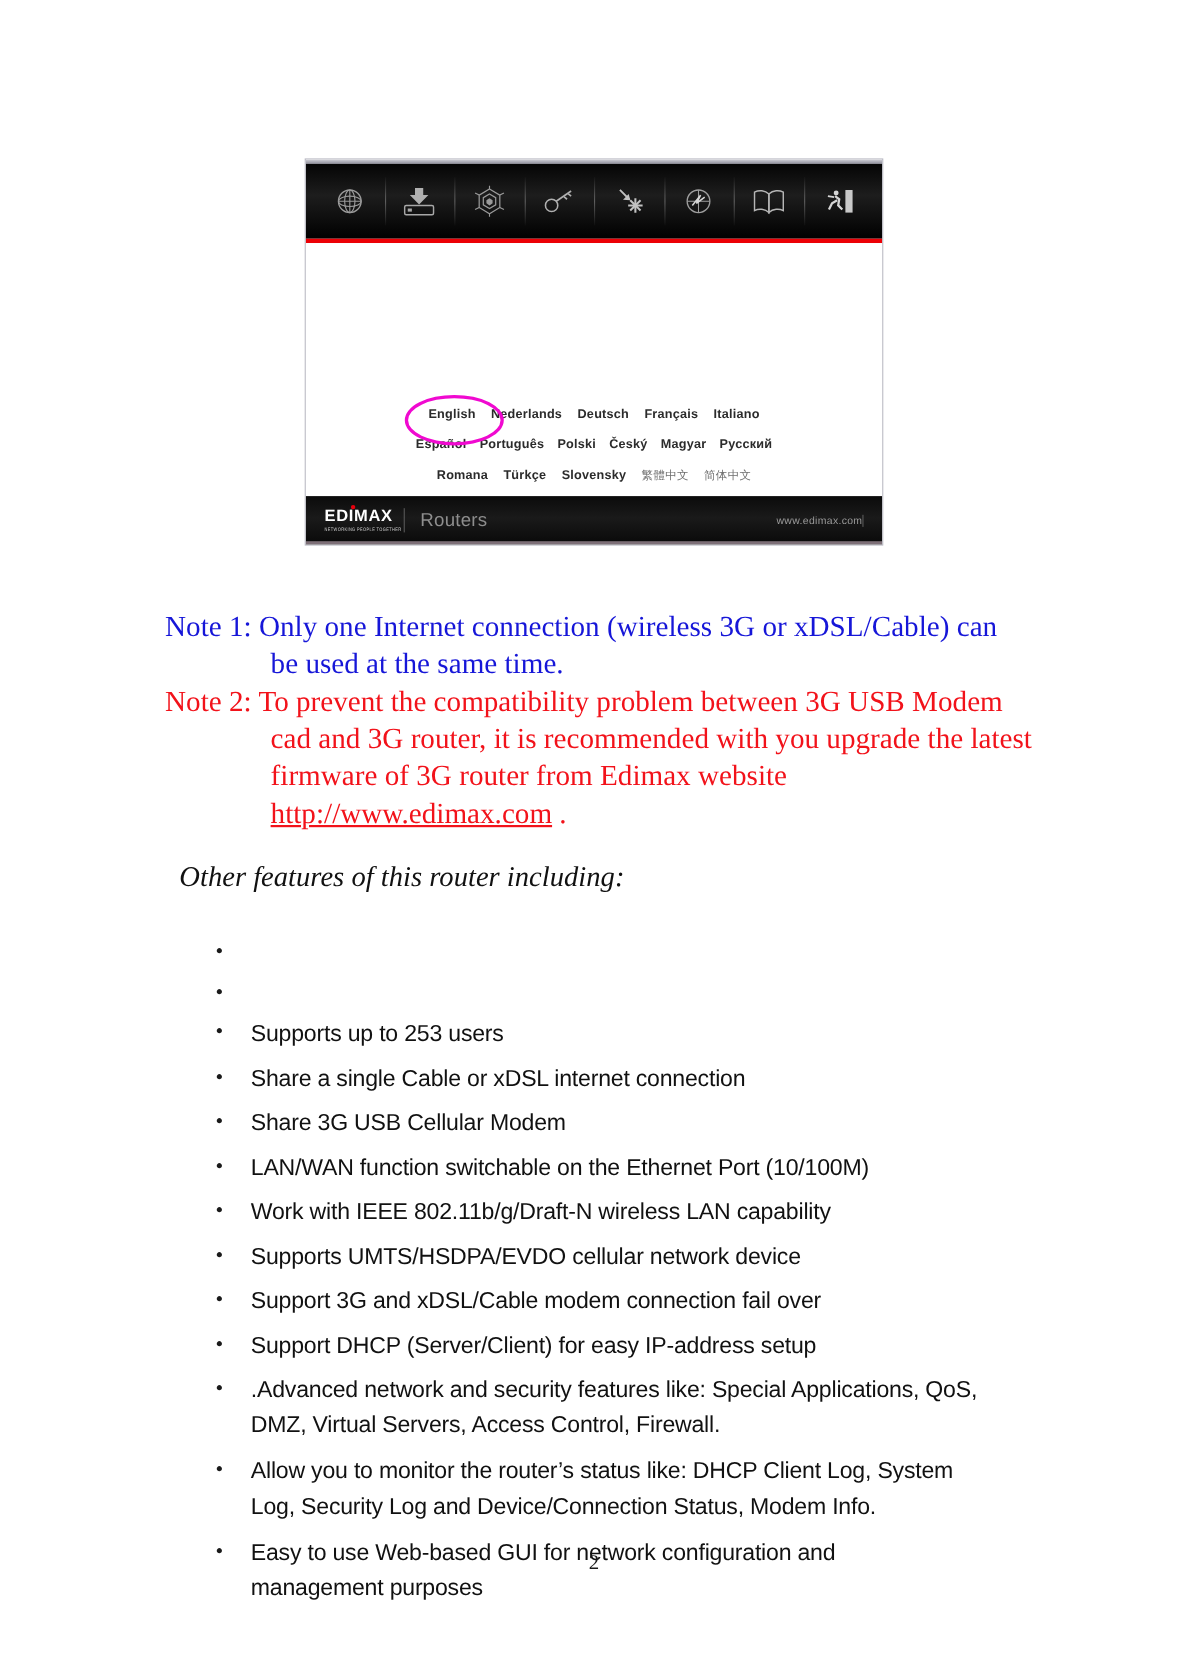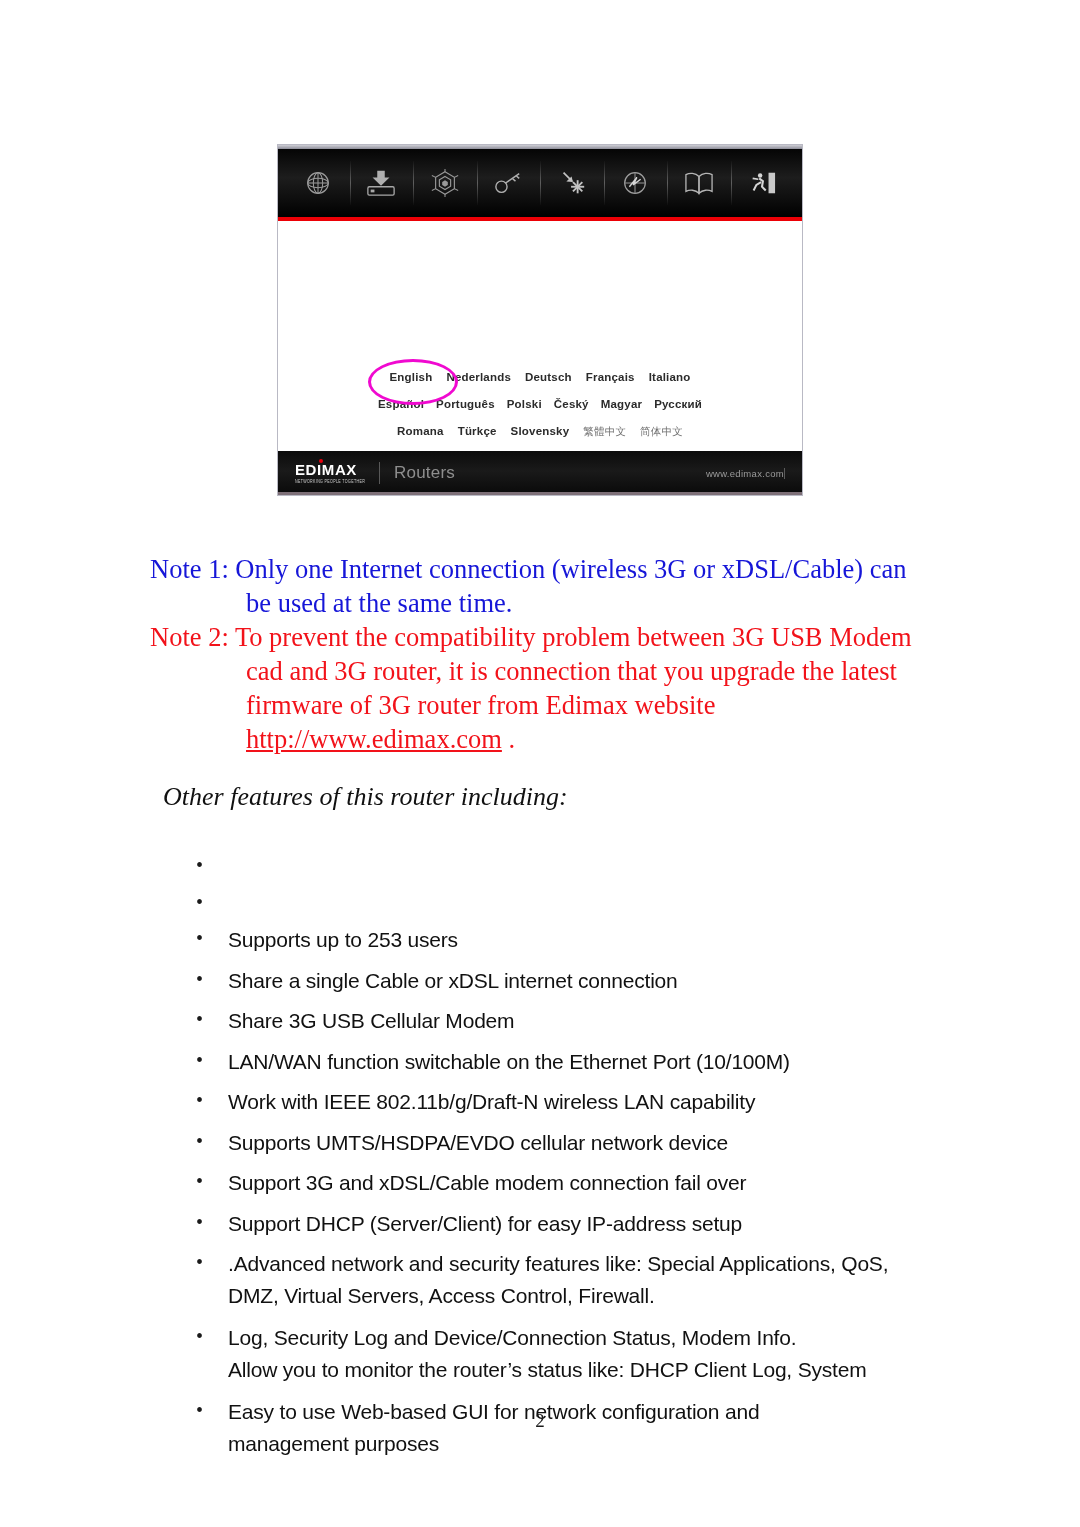--- a/index.html
+++ b/index.html
@@ -112,21 +112,21 @@
     left: 0; right: 0; bottom: 0;
     height: 44px;
     background: linear-gradient(to bottom, #0b0b0b, #1a1a1a 45%, #090909);
     display: flex;
     align-items: center;
     padding: 0 17px;
     box-sizing: border-box;
   }
   .edimax-logo {
     line-height: 1;
-    padding-right: 14px;
+    padding-right: 2px;
     border-right: 1px solid #585858;
   }
   .edimax-word {
     font-family: "Liberation Sans", sans-serif;
     font-size: 15px;
     font-weight: bold;
     color: #ffffff;
     letter-spacing: 0.6px;
     position: relative;
     display: inline-block;
@@ -362,21 +362,21 @@
     <div class="footer-url">www.edimax.com</div>
   </div>
 
   <div class="shot-bottomstrip"></div>
 </div>
 
 <div class="notes">
   <div class="note-line note-blue">Note 1: Only one Internet connection (wireless 3G or xDSL/Cable) can</div>
   <div class="note-line note-blue ind-1">be used at the same time.</div>
   <div class="note-line note-red">Note 2: To prevent the compatibility problem between 3G USB Modem</div>
-  <div class="note-line note-red ind-2">cad and 3G router, it is connection that you upgrade the latest</div>
+  <div class="note-line note-red ind-2">cad and 3G router, it is recommended with you upgrade the latest</div>
   <div class="note-line note-red ind-2">firmware of 3G router from Edimax website</div>
   <div class="note-line note-red ind-2"><span class="note-url">http://www.edimax.com</span><span> .</span></div>
 </div>
 
 <div class="section-heading">Other features of this router including:</div>
 
 <div class="features">
 
   <div class="feature">
     <div class="bullet">•</div>
@@ -430,22 +430,22 @@
     <div class="bullet">•</div>
     <div>
       <div class="ftext">.Advanced network and security features like: Special Applications, QoS,</div>
       <div class="ftext">DMZ, Virtual Servers, Access Control, Firewall.</div>
     </div>
   </div>
 
   <div class="feature multi">
     <div class="bullet">•</div>
     <div>
+      <div class="ftext">Allow you to monitor the router’s status like: DHCP Client Log, System</div>
       <div class="ftext">Log, Security Log and Device/Connection Status, Modem Info.</div>
-      <div class="ftext">Allow you to monitor the router’s status like: DHCP Client Log, System</div>
     </div>
   </div>
 
   <div class="feature multi">
     <div class="bullet">•</div>
     <div>
       <div class="ftext">Easy to use Web-based GUI for network configuration and</div>
       <div class="ftext">management purposes</div>
     </div>
   </div>

